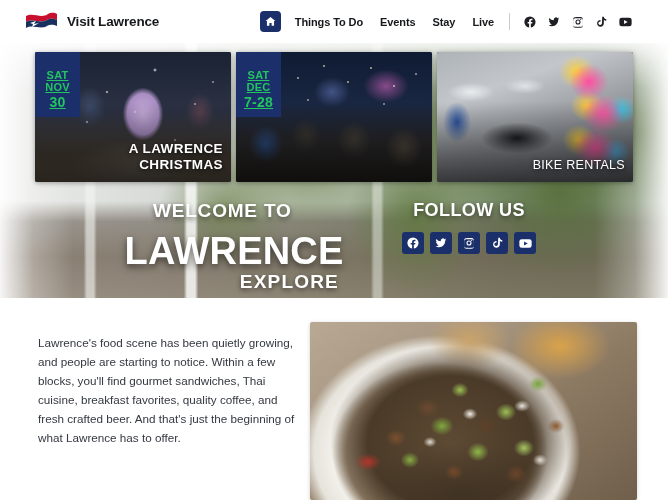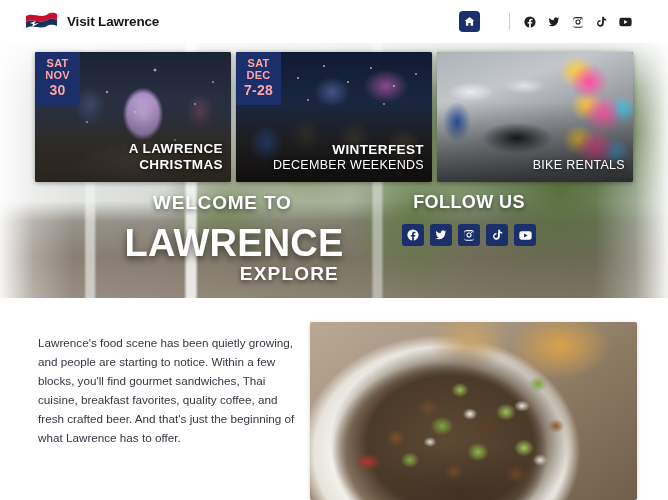--- a/index.html
+++ b/index.html
@@ -199,26 +199,27 @@
       radial-gradient(ellipse 18px 26px at 20px 70px, #2b56a8, rgba(43,86,168,0) 78%),
       linear-gradient(160deg, #aeb3b8 0%, #c3c7cb 28%, #9a9ea3 55%, #7c8086 80%, #6b6f74 100%);
   }
   .card-scrim {
     position: absolute; left: 0; right: 0; bottom: 0; height: 62%;
     background: linear-gradient(to bottom, rgba(0,0,0,0) 0%, rgba(0,0,0,.28) 45%, rgba(0,0,0,.62) 100%);
   }
   .date-badge {
     position: absolute; top: 0; left: 0;
     background: #1b2f6b;
-    color: #fca5a5;
+    color: #22c55e;
     width: 45px;
-    padding: 5px 0 7px;
+    padding: 17px 0 7px;
     text-align: center;
     line-height: 1.12;
     z-index: 3;
+    text-decoration: underline;
   }
   .date-dow, .date-mon { font-size: 11px; font-weight: 600; letter-spacing: .2px; }
   .date-day { font-size: 14px; font-weight: bold; letter-spacing: .3px; margin-top: 1px; }
   .card-text {
     position: absolute; left: 0; right: 0; bottom: 9px;
     text-align: right;
     z-index: 3;
     padding: 0 8px;
   }
   .card-title {
@@ -234,21 +235,21 @@
     font-size: 12.5px;
     font-weight: 400;
     letter-spacing: .3px;
     text-shadow: 0 1px 4px rgba(0,0,0,.8);
     line-height: 1.2;
   }
 
   
   .hero-center {
     position: absolute;
-    top: 148px; left: 0; right: 0;
+    top: 156px; left: 0; right: 0;
     display: flex;
     justify-content: center;
     align-items: flex-start;
     gap: 40px;
     z-index: 4;
   }
   .welcome-block { width: 230px; text-align: center; padding-top: 2px; }
   .welcome-sm {
     color: #ffffff;
     font-size: 19px;
@@ -374,20 +375,26 @@
     <span class="brand-name">Visit Lawrence</span>
   </div>
 
   <div class="nav">
     <div class="home-btn">
       <span>
         <svg width="11" height="11" viewBox="0 0 16 16">
           <path d="M8 1.5 L15 7.3 L13.2 7.3 L13.2 14.3 L9.6 14.3 L9.6 10 L6.4 10 L6.4 14.3 L2.8 14.3 L2.8 7.3 L1 7.3 Z" fill="#ffffff"></path>
         </svg>
       </span>
+    </div>
+    <div class="nav-links">
+      <span class="nav-link">Things To Do</span>
+      <span class="nav-link">Events</span>
+      <span class="nav-link">Stay</span>
+      <span class="nav-link">Live</span>
     </div>
     <div class="nav-divider"></div>
     <div class="social-row">
       <span class="social-ico">
         <svg width="12" height="12" viewBox="0 0 16 16">
             <path d="M8 .5a7.5 7.5 0 00-1.2 14.9v-5.3H4.9V8h1.9V6.4c0-1.9 1.1-2.9 2.8-2.9.8 0 1.7.14 1.7.14v1.86h-.96c-.94 0-1.24.59-1.24 1.19V8h2.1l-.33 2.1H9.1v5.3A7.5 7.5 0 008 .5z"></path>
           </svg>
       </span>
       <span class="social-ico">
         <svg width="12" height="12" viewBox="0 0 16 16">
@@ -433,24 +440,20 @@
       </div>
     </div>
 
     <div class="card">
       <div class="card-img img-winterfest"></div>
       <div class="card-scrim"></div>
       <div class="date-badge">
         <div class="date-dow">SAT</div>
         <div class="date-mon">DEC</div>
         <div class="date-day">7-28</div>
-      </div>
-      <div class="card-text">
-        <div class="card-title">WINTERFEST</div>
-        <div class="card-sub">DECEMBER WEEKENDS</div>
       </div>
     </div>
 
     <div class="card">
       <div class="card-img img-bikes"></div>
       <div class="card-scrim"></div>
       <div class="card-text">
         <div class="card-sub">BIKE RENTALS</div>
       </div>
     </div>

